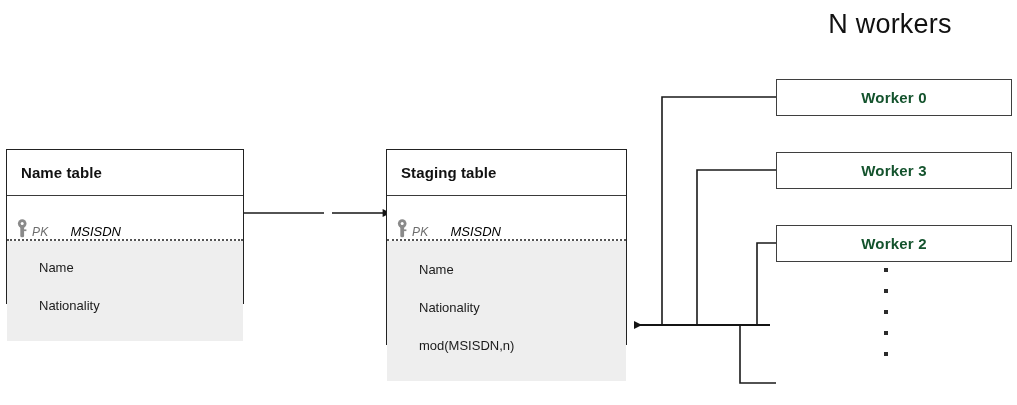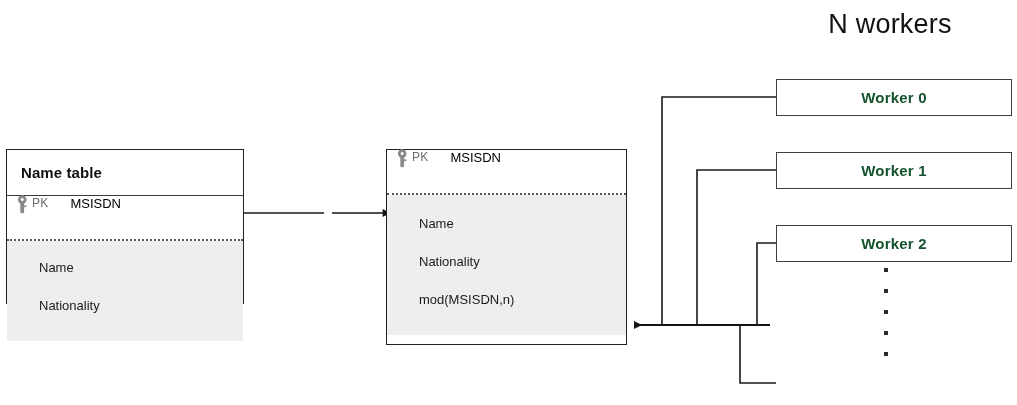--- a/index.html
+++ b/index.html
@@ -43,24 +43,25 @@
     font-size: 15px;
     font-weight: bold;
     color: #111111;
     letter-spacing: 0.1px;
     background: #ffffff;
   }
   .entity-pkrow {
     box-sizing: border-box;
     height: 45px;
     display: flex;
-    align-items: flex-start;
+    align-items: flex-end;
     padding-left: 10px;
     background: #ffffff;
     border-bottom: 2px dotted #555555;
+    font-style: italic;
   }
   .pk-key-icon {
     display: inline-block;
     width: 14px;
     height: 19px;
     margin-right: 1px;
     position: relative;
     top: -1px;
   }
   .pk-label {
@@ -193,20 +194,21 @@
       <span class="pk-label">PK</span>
       <span class="pk-field">MSISDN</span>
     </div>
     <div class="entity-body">
       <div class="entity-attr">Name</div>
       <div class="entity-attr">Nationality</div>
     </div>
   </div>
 
   <div class="entity" id="staging-table">
+    <div class="entity-title">Staging table</div>
     <div class="entity-pkrow">
       <span class="pk-key-icon">
         <svg width="14" height="19" viewBox="0 0 14 19">
           <circle cx="5.2" cy="4.6" r="4.3" fill="#8a8a8a"></circle>
           <rect x="3.3" y="6.8" width="3.8" height="11.4" rx="1.5" fill="#8a8a8a"></rect>
           <rect x="7.0" y="10.4" width="2.4" height="1.7" fill="#8a8a8a"></rect>
           <circle cx="5.2" cy="4.6" r="1.5" fill="#ffffff"></circle>
         </svg>
       </span>
       <span class="pk-label">PK</span>
@@ -221,21 +223,21 @@
 
   <div id="prepare-label">
   </div>
 
   <div id="workers-title">N workers</div>
 
   <div class="worker" id="worker-0">
     <span>Worker 0</span>
   </div>
   <div class="worker" id="worker-1">
-    <span>Worker 1</span>
+    <span>Worker 3</span>
   </div>
   <div class="worker" id="worker-2">
     <span>Worker 2</span>
   </div>
 
   <div id="vertical-dots">
     <span class="vdot"></span>
     <span class="vdot"></span>
     <span class="vdot"></span>
     <span class="vdot"></span>

